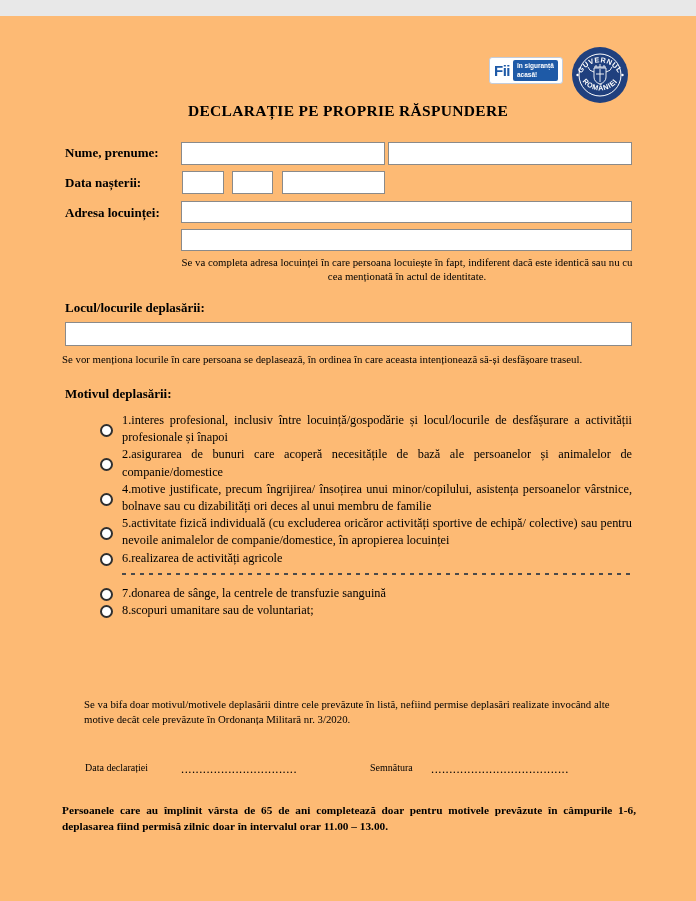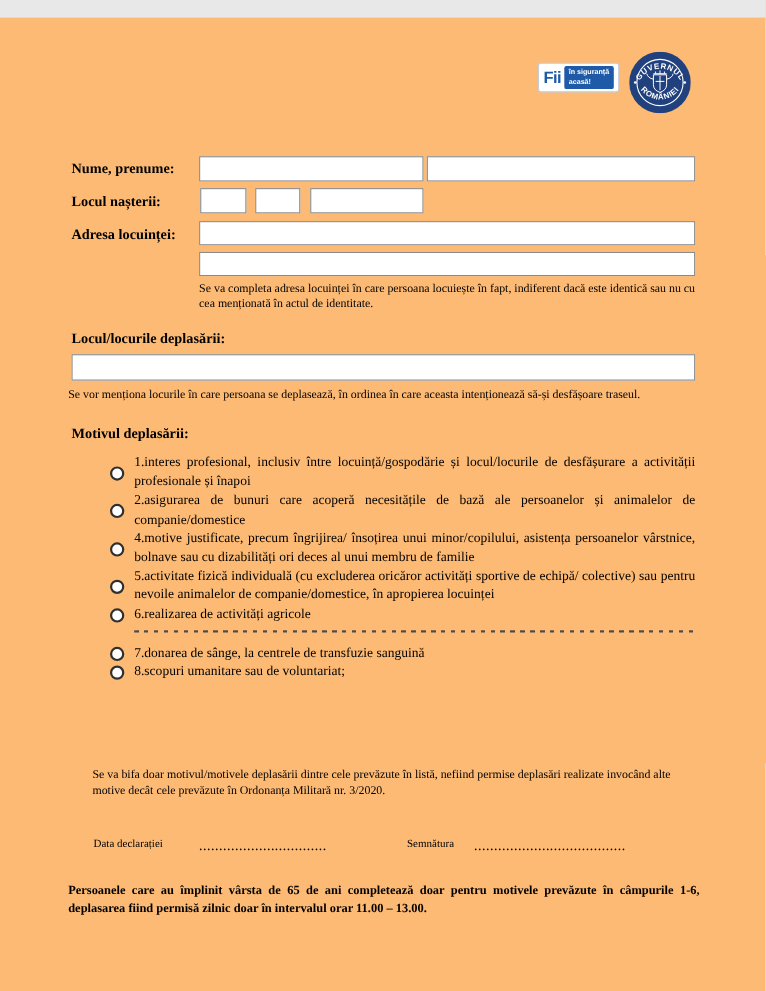--- a/index.html
+++ b/index.html
@@ -86,34 +86,35 @@
     <circle cx="50.5" cy="28" r="1.2" fill="#ffffff"></circle>
     <g stroke="#ffffff" stroke-width="0.9" fill="none">
       <path d="M22,20 h12"></path>
       <path d="M24,20 v-2 M28,20 v-3 M32,20 v-2"></path>
       <path d="M22,21 h12 v9 q0,5 -6,7 q-6,-2 -6,-7 z"></path>
       <path d="M22,25 q-5,-1 -6,-5 M34,25 q5,-1 6,-5"></path>
       <path d="M28,22 v13 M24,27 h8"></path>
     </g>
   </svg>
 
+  <div class="title">DECLARAȚIE PE PROPRIE RĂSPUNDERE</div>
 
   <div class="lbl" style="left:65px; top:129px;">Nume, prenume:</div>
   <div class="box" style="left:181px; top:126px; width:204px; height:23px;"></div>
   <div class="box" style="left:388px; top:126px; width:244px; height:23px;"></div>
 
-  <div class="lbl" style="left:65px; top:159px;">Locul nașterii:</div>
+  <div class="lbl" style="left:65px; top:159px;">Data nașterii:</div>
   <div class="box" style="left:182px; top:155px; width:42px; height:23px;"></div>
   <div class="box" style="left:232px; top:155px; width:41px; height:23px;"></div>
   <div class="box" style="left:282px; top:155px; width:103px; height:23px;"></div>
 
   <div class="lbl" style="left:65px; top:189px;">Adresa locuinței:</div>
   <div class="box" style="left:181px; top:185px; width:451px; height:22px;"></div>
   <div class="box" style="left:181px; top:213px; width:451px; height:22px;"></div>
-  <div class="note" style="left:181px; top:239px; width:452px;">Se va completa adresa locuinței în care persoana locuiește în fapt, indiferent dacă este identică sau nu cu cea menționată în actul de identitate.</div>
+  <div class="note" style="left:181px; top:239px; width:452px;text-align:center;">Se va completa adresa locuinței în care persoana locuiește în fapt, indiferent dacă este identică sau nu cu cea menționată în actul de identitate.</div>
 
   <div class="sec-h" style="left:65px; top:284px;">Locul/locurile deplasării:</div>
   <div class="box" style="left:65px; top:306px; width:567px; height:24px;"></div>
   <div class="note" style="left:62px; top:336px; width:572px;">Se vor menționa locurile în care persoana se deplasează, în ordinea în care aceasta intenționează să-și desfășoare traseul.</div>
 
   <div class="sec-h" style="left:65px; top:370px;">Motivul deplasării:</div>
 
   <div class="reasons">
     <div class="opt">
       <span class="radio"></span>

